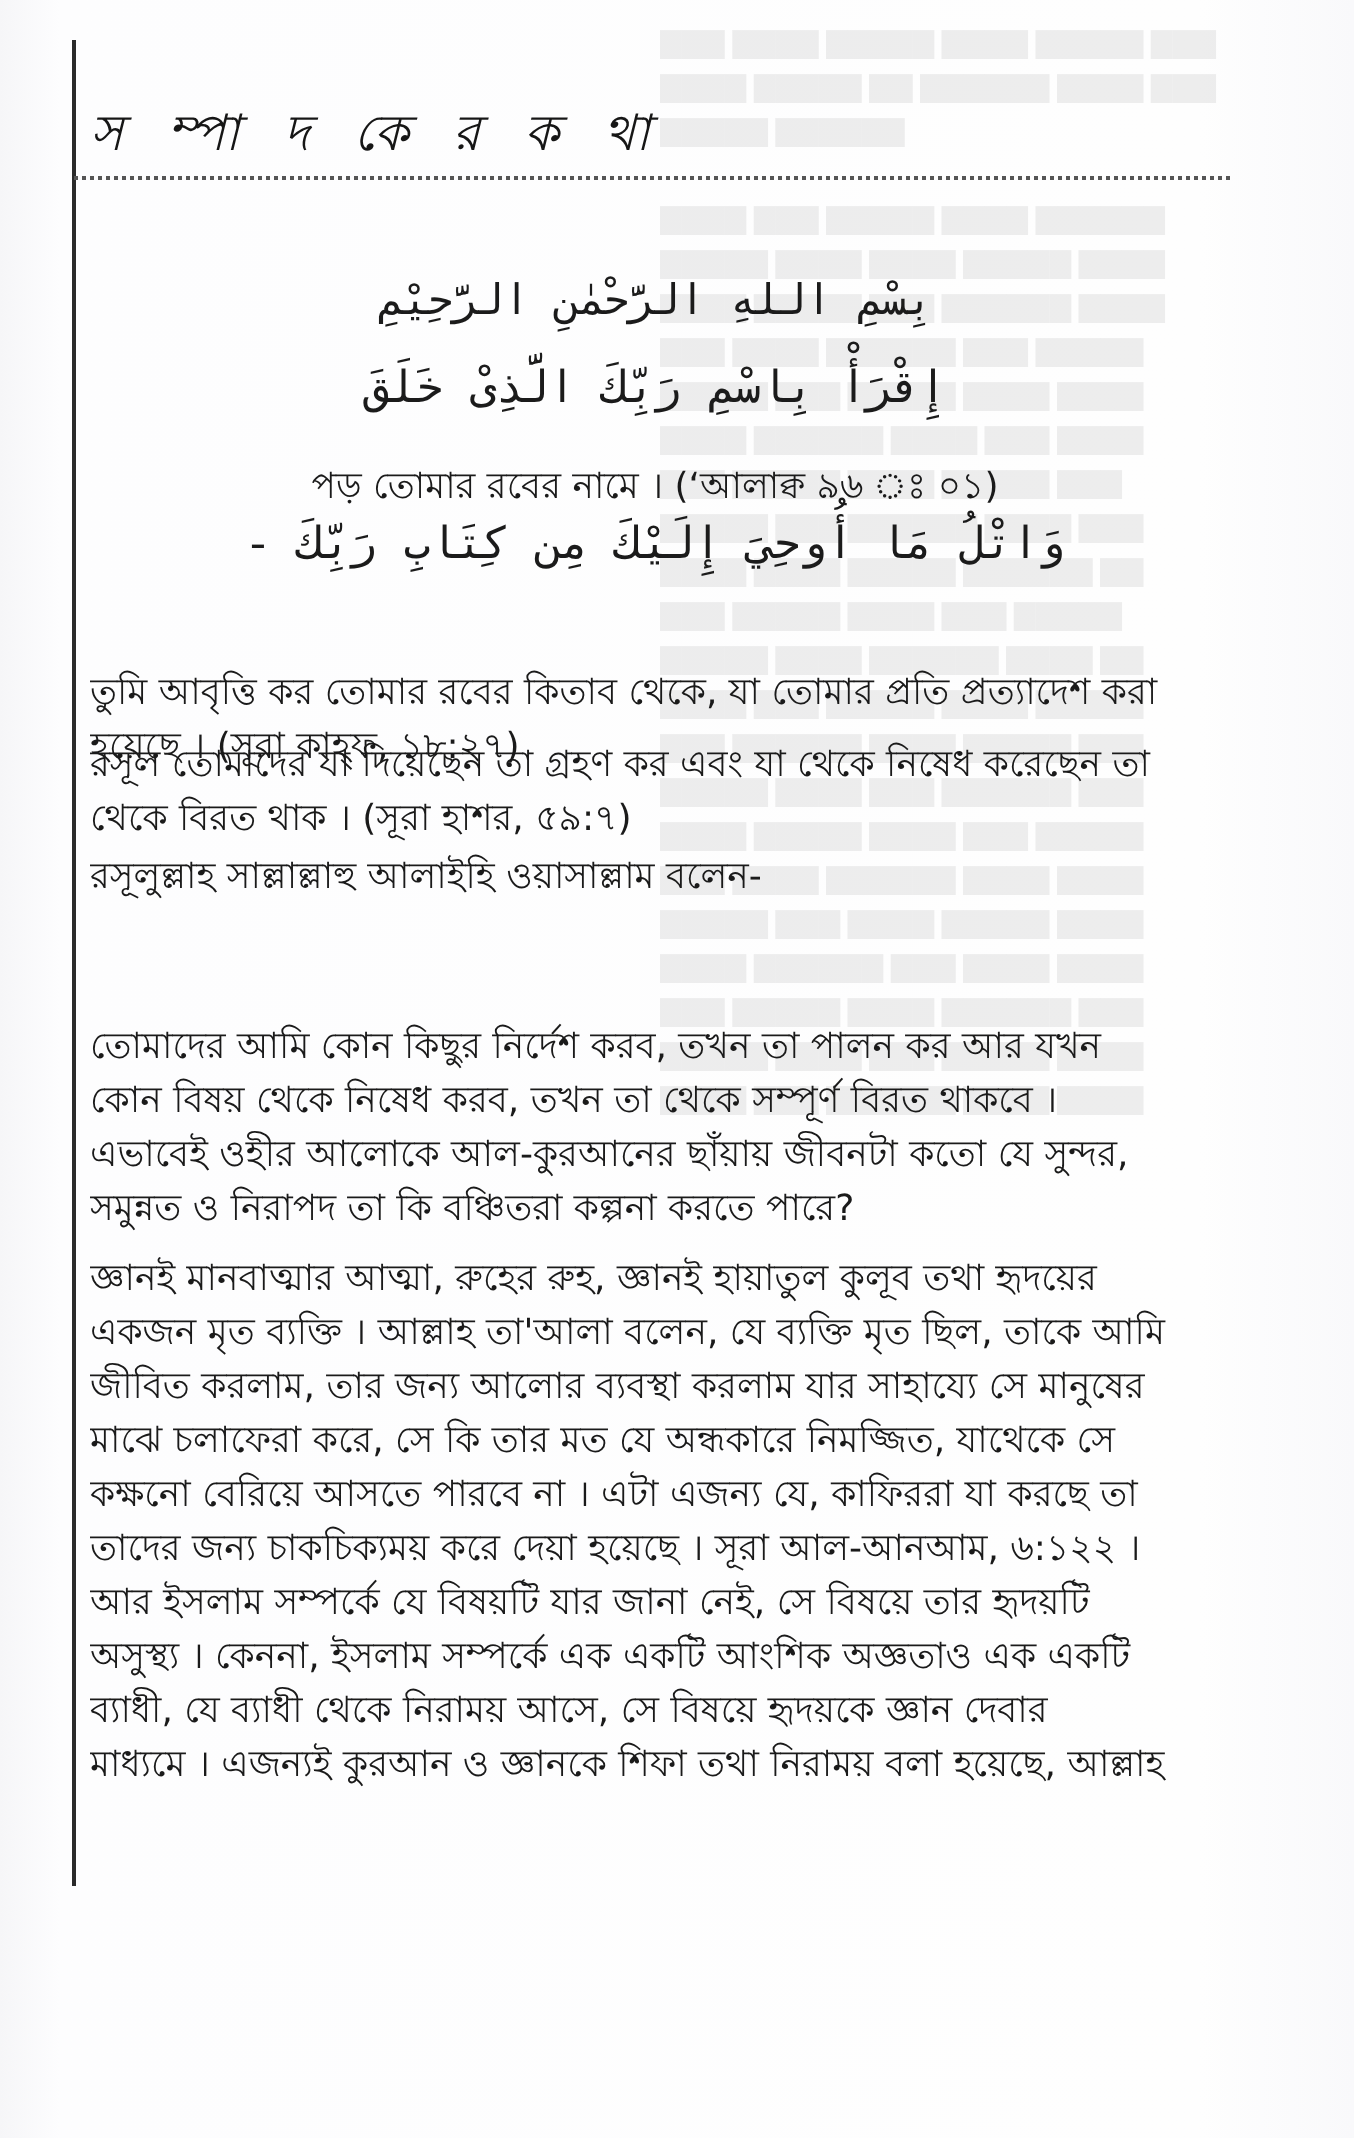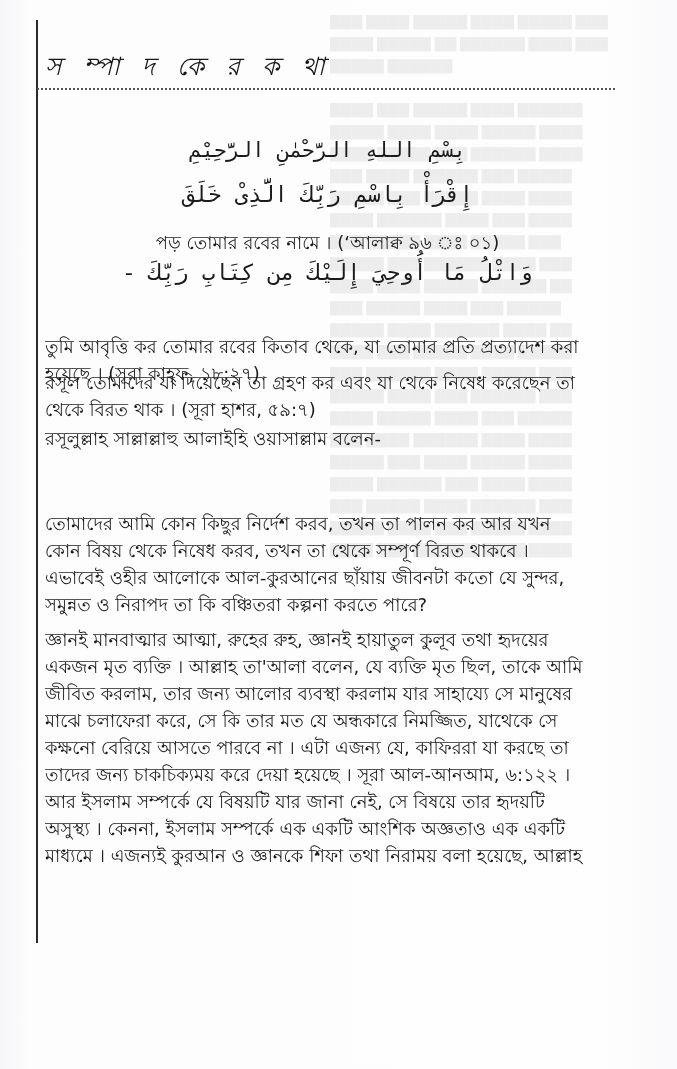--- a/index.html
+++ b/index.html
@@ -150,16 +150,17 @@
 
   <div class="para p6">
     <span class="ln">জ্ঞানই মানবাত্মার আত্মা, রুহের রুহ, জ্ঞানই হায়াতুল কুলূব তথা হৃদয়ের</span>
     <span class="ln">একজন মৃত ব্যক্তি । আল্লাহ তা'আলা বলেন, যে ব্যক্তি মৃত ছিল, তাকে আমি</span>
     <span class="ln">জীবিত করলাম, তার জন্য আলোর ব্যবস্থা করলাম যার সাহায্যে সে মানুষের</span>
     <span class="ln">মাঝে চলাফেরা করে, সে কি তার মত যে অন্ধকারে নিমজ্জিত, যাথেকে সে</span>
     <span class="ln">কক্ষনো বেরিয়ে আসতে পারবে না । এটা এজন্য যে, কাফিররা যা করছে তা</span>
     <span class="ln">তাদের জন্য চাকচিক্যময় করে দেয়া হয়েছে । সূরা আল-আনআম, ৬:১২২ ।</span>
     <span class="ln">আর ইসলাম সম্পর্কে যে বিষয়টি যার জানা নেই, সে বিষয়ে তার হৃদয়টি</span>
     <span class="ln">অসুস্থ্য । কেননা, ইসলাম সম্পর্কে এক একটি আংশিক অজ্ঞতাও এক একটি</span>
+    <span class="ln">ব্যাধী, যে ব্যাধী থেকে নিরাময় আসে, সে বিষয়ে হৃদয়কে জ্ঞান দেবার</span>
     <span class="ln">মাধ্যমে । এজন্যই কুরআন ও জ্ঞানকে শিফা তথা নিরাময় বলা হয়েছে, আল্লাহ</span>
   </div>
 
 </div>
 
 </body></html>

